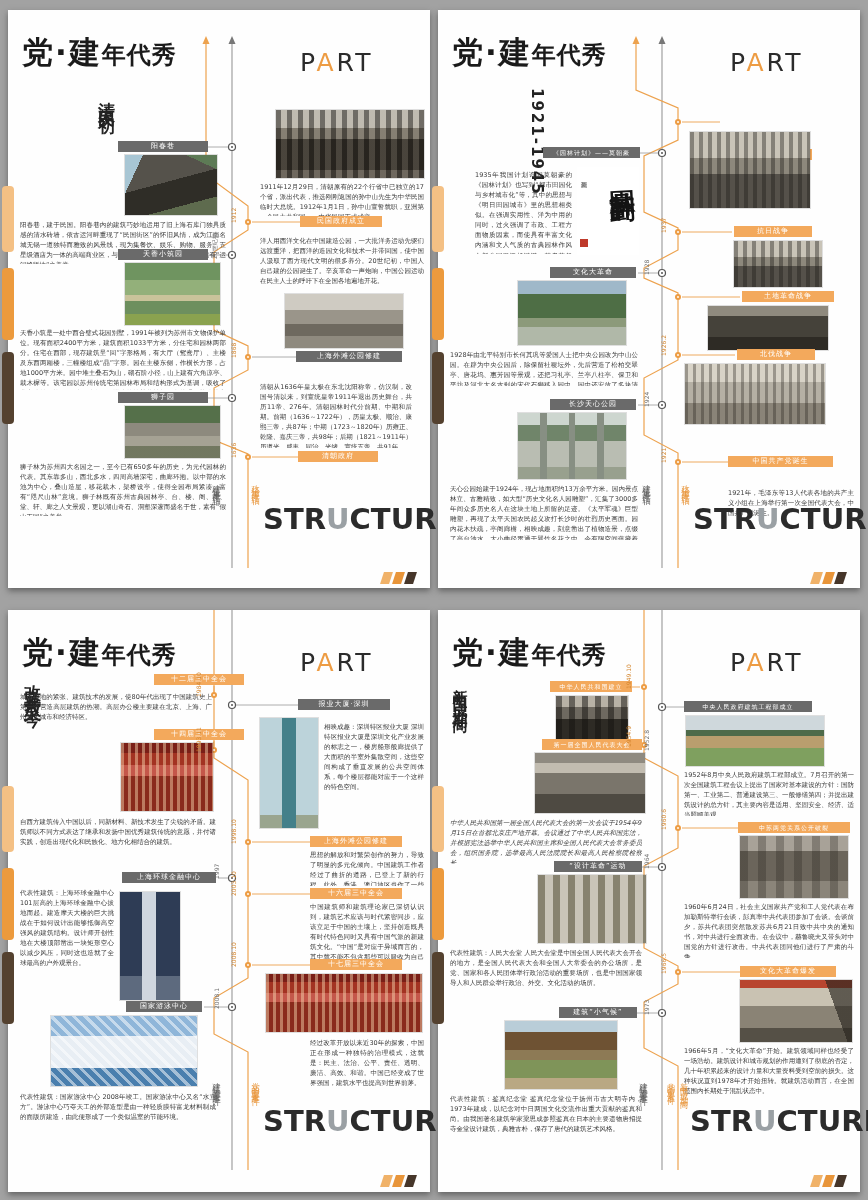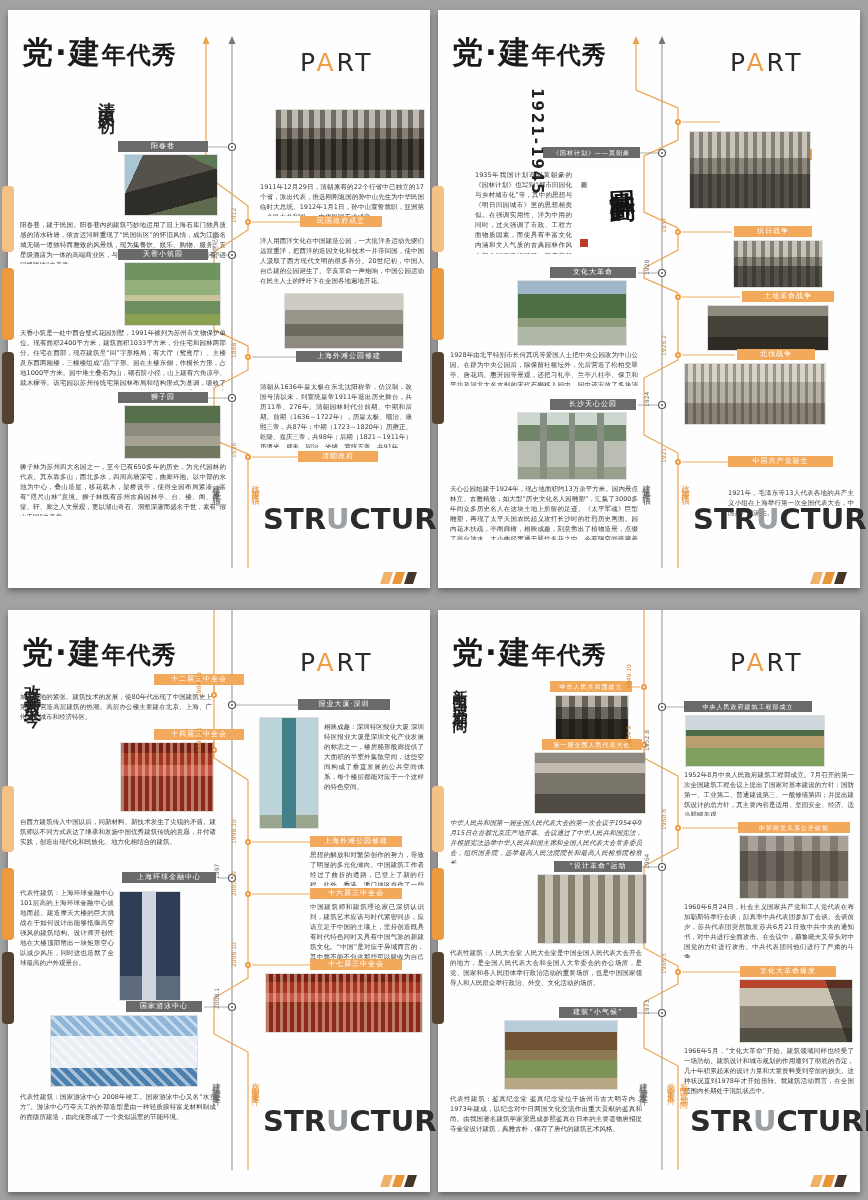--- a/index.html
+++ b/index.html
@@ -281,20 +281,21 @@
 
     <div class="lbl lbl-g" style="left:290px;top:89px;width:92px;">报业大厦·深圳</div>
     <div class="ph ph-baoye" style="left:252px;top:108px;width:58px;height:110px;"></div>
     <div class="txt" style="left:316px;top:112px;width:100px;height:108px;">相映成趣：深圳特区报业大厦 深圳特区报业大厦是深圳文化产业发展的标志之一，楼房船形般廊提供了大面积的半室外集散空间，这些空间构成了垂直发展的公共空间体系，每个楼层都能对应于一个这样的特色空间。</div>
     <div class="lbl lbl-o" style="left:302px;top:226px;width:92px;">上海外滩公园修建</div>
     <div class="txt" style="left:302px;top:240px;width:114px;height:36px;">思想的解放和对繁荣创作的努力，导致了明显的多元化倾向。中国建筑工作者经过了曲折的道路，已登上了新的行程。此外，香港、澳门地区也作了一些现代建筑的探索。</div>
     <div class="lbl lbl-o" style="left:302px;top:278px;width:92px;">十六届三中全会</div>
     <div class="txt" style="left:302px;top:292px;width:114px;height:58px;">中国建筑师和建筑理论家已深切认识到，建筑艺术应该与时代紧密同步，应该立足于中国的土壤上，坚持创造既具有时代特色同时又具有中国气派的新建筑文化。“中国”是对应于异域而言的，其中就不能不包含那些可以吸收为自己一部分的因素，这部分因素，就既是异域的，也是中国的。既不是全盘西化，也不是全盘复古，而是以之为营养，作出自己的创造。</div>
     <div class="lbl lbl-o" style="left:302px;top:349px;width:92px;">十七届三中全会</div>
     <div class="ph ph-congress" style="left:258px;top:364px;width:156px;height:58px;"></div>
+    <div class="txt" style="left:302px;top:428px;width:114px;height:48px;">经过改革开放以来近30年的探索，中国正在形成一种独特的治理模式，这就是：民主、法治、公平、责任、透明、廉洁、高效、和谐。中国已经变成了世界强国，建筑水平也提高到世界前茅。</div>
 
     <span class="yr yr-o" style="left:194px;top:80px;">1984.10</span>
     <span class="yr yr-o" style="left:194px;top:135px;">1993.11</span>
     <span class="yr yr-g" style="left:212px;top:262px;">1997</span>
     <span class="yr yr-o" style="left:229px;top:227px;">1998.10</span>
     <span class="yr yr-o" style="left:229px;top:279px;">2003.10</span>
     <span class="yr yr-o" style="left:229px;top:350px;">2008.10</span>
     <span class="yr yr-g" style="left:212px;top:392px;">2008.1</span>
 
     <div class="axis axis-g v" style="left:203px;top:466px;">建筑重要事件</div>

